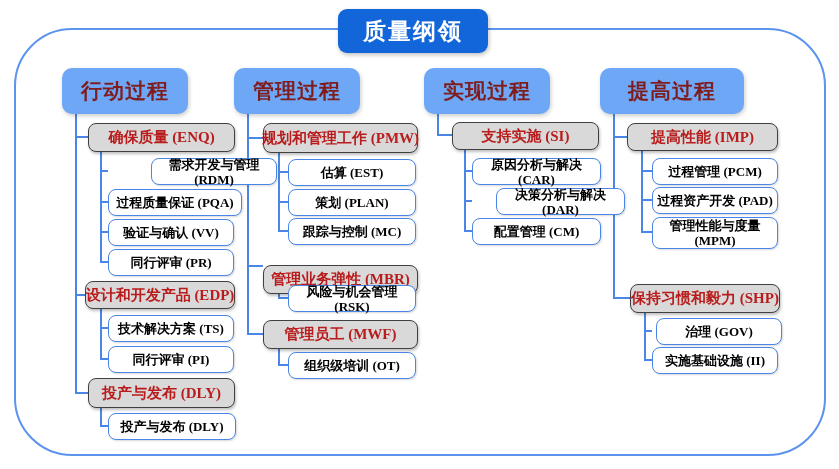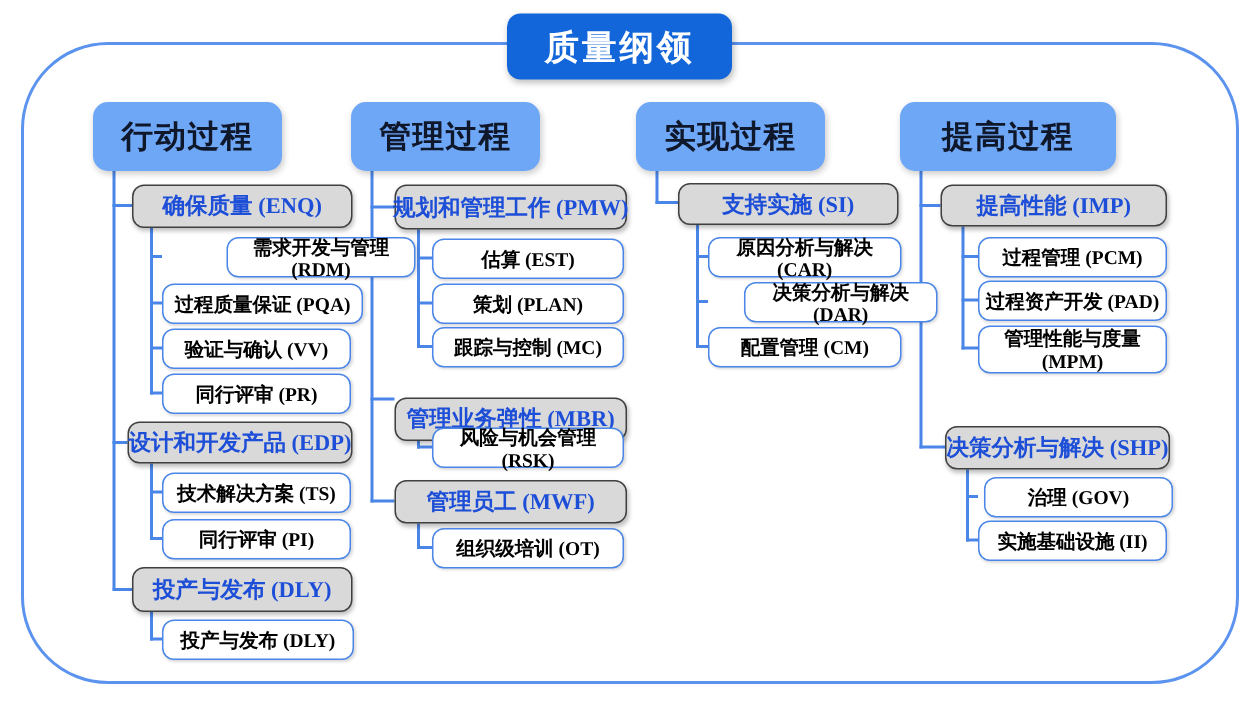--- a/index.html
+++ b/index.html
@@ -14,27 +14,27 @@
   .title-box {
     position:absolute; left:338px; top:9px; width:150px; height:44px;
     background:#1266d9; border-radius:9px; z-index:5;
     display:flex; align-items:center; justify-content:center;
     color:#ffffff; font-size:23px; font-weight:bold; letter-spacing:2px;
     box-shadow:1px 2px 4px rgba(0,0,0,.25);
   }
   .col-header {
     position:absolute; height:46px; background:#6fa7f7; border-radius:10px;
     display:flex; align-items:center; justify-content:center;
-    color:#0f172a; font-size:21px; font-weight:bold; letter-spacing:1px;
+    color:#7f1d1d; font-size:21px; font-weight:bold; letter-spacing:1px;
     box-shadow:1px 2px 4px rgba(0,0,0,.2); z-index:3;
   }
   .box-gray {
     position:absolute; background:#d9d9d9; border:1.5px solid #404040; border-radius:8px;
     display:flex; align-items:center; justify-content:center;
-    color:#1d4ed8; font-size:15px; font-weight:bold;
+    color:#b91c1c; font-size:15px; font-weight:bold;
     box-shadow:1px 2px 3px rgba(0,0,0,.25); z-index:3; white-space:nowrap;
   }
   .box-leaf {
     position:absolute; background:#ffffff; border:1.5px solid #4a86e8; border-radius:8px;
     display:flex; align-items:center; justify-content:center; text-align:center;
     color:#000000; font-size:13px; font-weight:bold; line-height:15px;
     box-shadow:1px 1px 2px rgba(0,0,0,.15); z-index:3; padding:0 4px;
   }
   .vline, .hline { position:absolute; background:#4a86e8; z-index:1; }
   .vline { width:2px; }
@@ -76,21 +76,21 @@
   <div class="box-leaf" style="left:288px;top:285px;width:128px;height:27px;">风险与机会管理 (RSK)</div>
   <div class="box-leaf" style="left:288px;top:352px;width:128px;height:27px;">组织级培训 (OT)</div>
 
   <div class="box-gray" style="left:452px;top:122px;width:147px;height:28px;">支持实施 (SI)</div>
 
   <div class="box-leaf" style="left:472px;top:158px;width:129px;height:27px;">原因分析与解决 (CAR)</div>
   <div class="box-leaf" style="left:472px;top:188px;width:129px;height:27px;margin-left:24px;">决策分析与解决 (DAR)</div>
   <div class="box-leaf" style="left:472px;top:218px;width:129px;height:27px;">配置管理 (CM)</div>
 
   <div class="box-gray" style="left:627px;top:123px;width:151px;height:28px;">提高性能 (IMP)</div>
-  <div class="box-gray" style="left:630px;top:284px;width:150px;height:29px;">决策分析与解决 (SHP)</div>
+  <div class="box-gray" style="left:630px;top:284px;width:150px;height:29px;">保持习惯和毅力 (SHP)</div>
 
   <div class="box-leaf" style="left:652px;top:158px;width:126px;height:27px;">过程管理 (PCM)</div>
   <div class="box-leaf" style="left:652px;top:187px;width:126px;height:27px;">过程资产开发 (PAD)</div>
   <div class="box-leaf" style="left:652px;top:217px;width:126px;height:32px;">管理性能与度量 (MPM)</div>
   <div class="box-leaf" style="left:656px;top:318px;width:126px;height:27px;">治理 (GOV)</div>
   <div class="box-leaf" style="left:652px;top:347px;width:126px;height:27px;">实施基础设施 (II)</div>
 
 <div class="vline" style="left: 75px; top: 114px; height: 279px;"></div>
     <div class="hline" style="left: 75px; top: 136px; width: 13px;"></div>
     <div class="hline" style="left: 75px; top: 294px; width: 10px;"></div>

